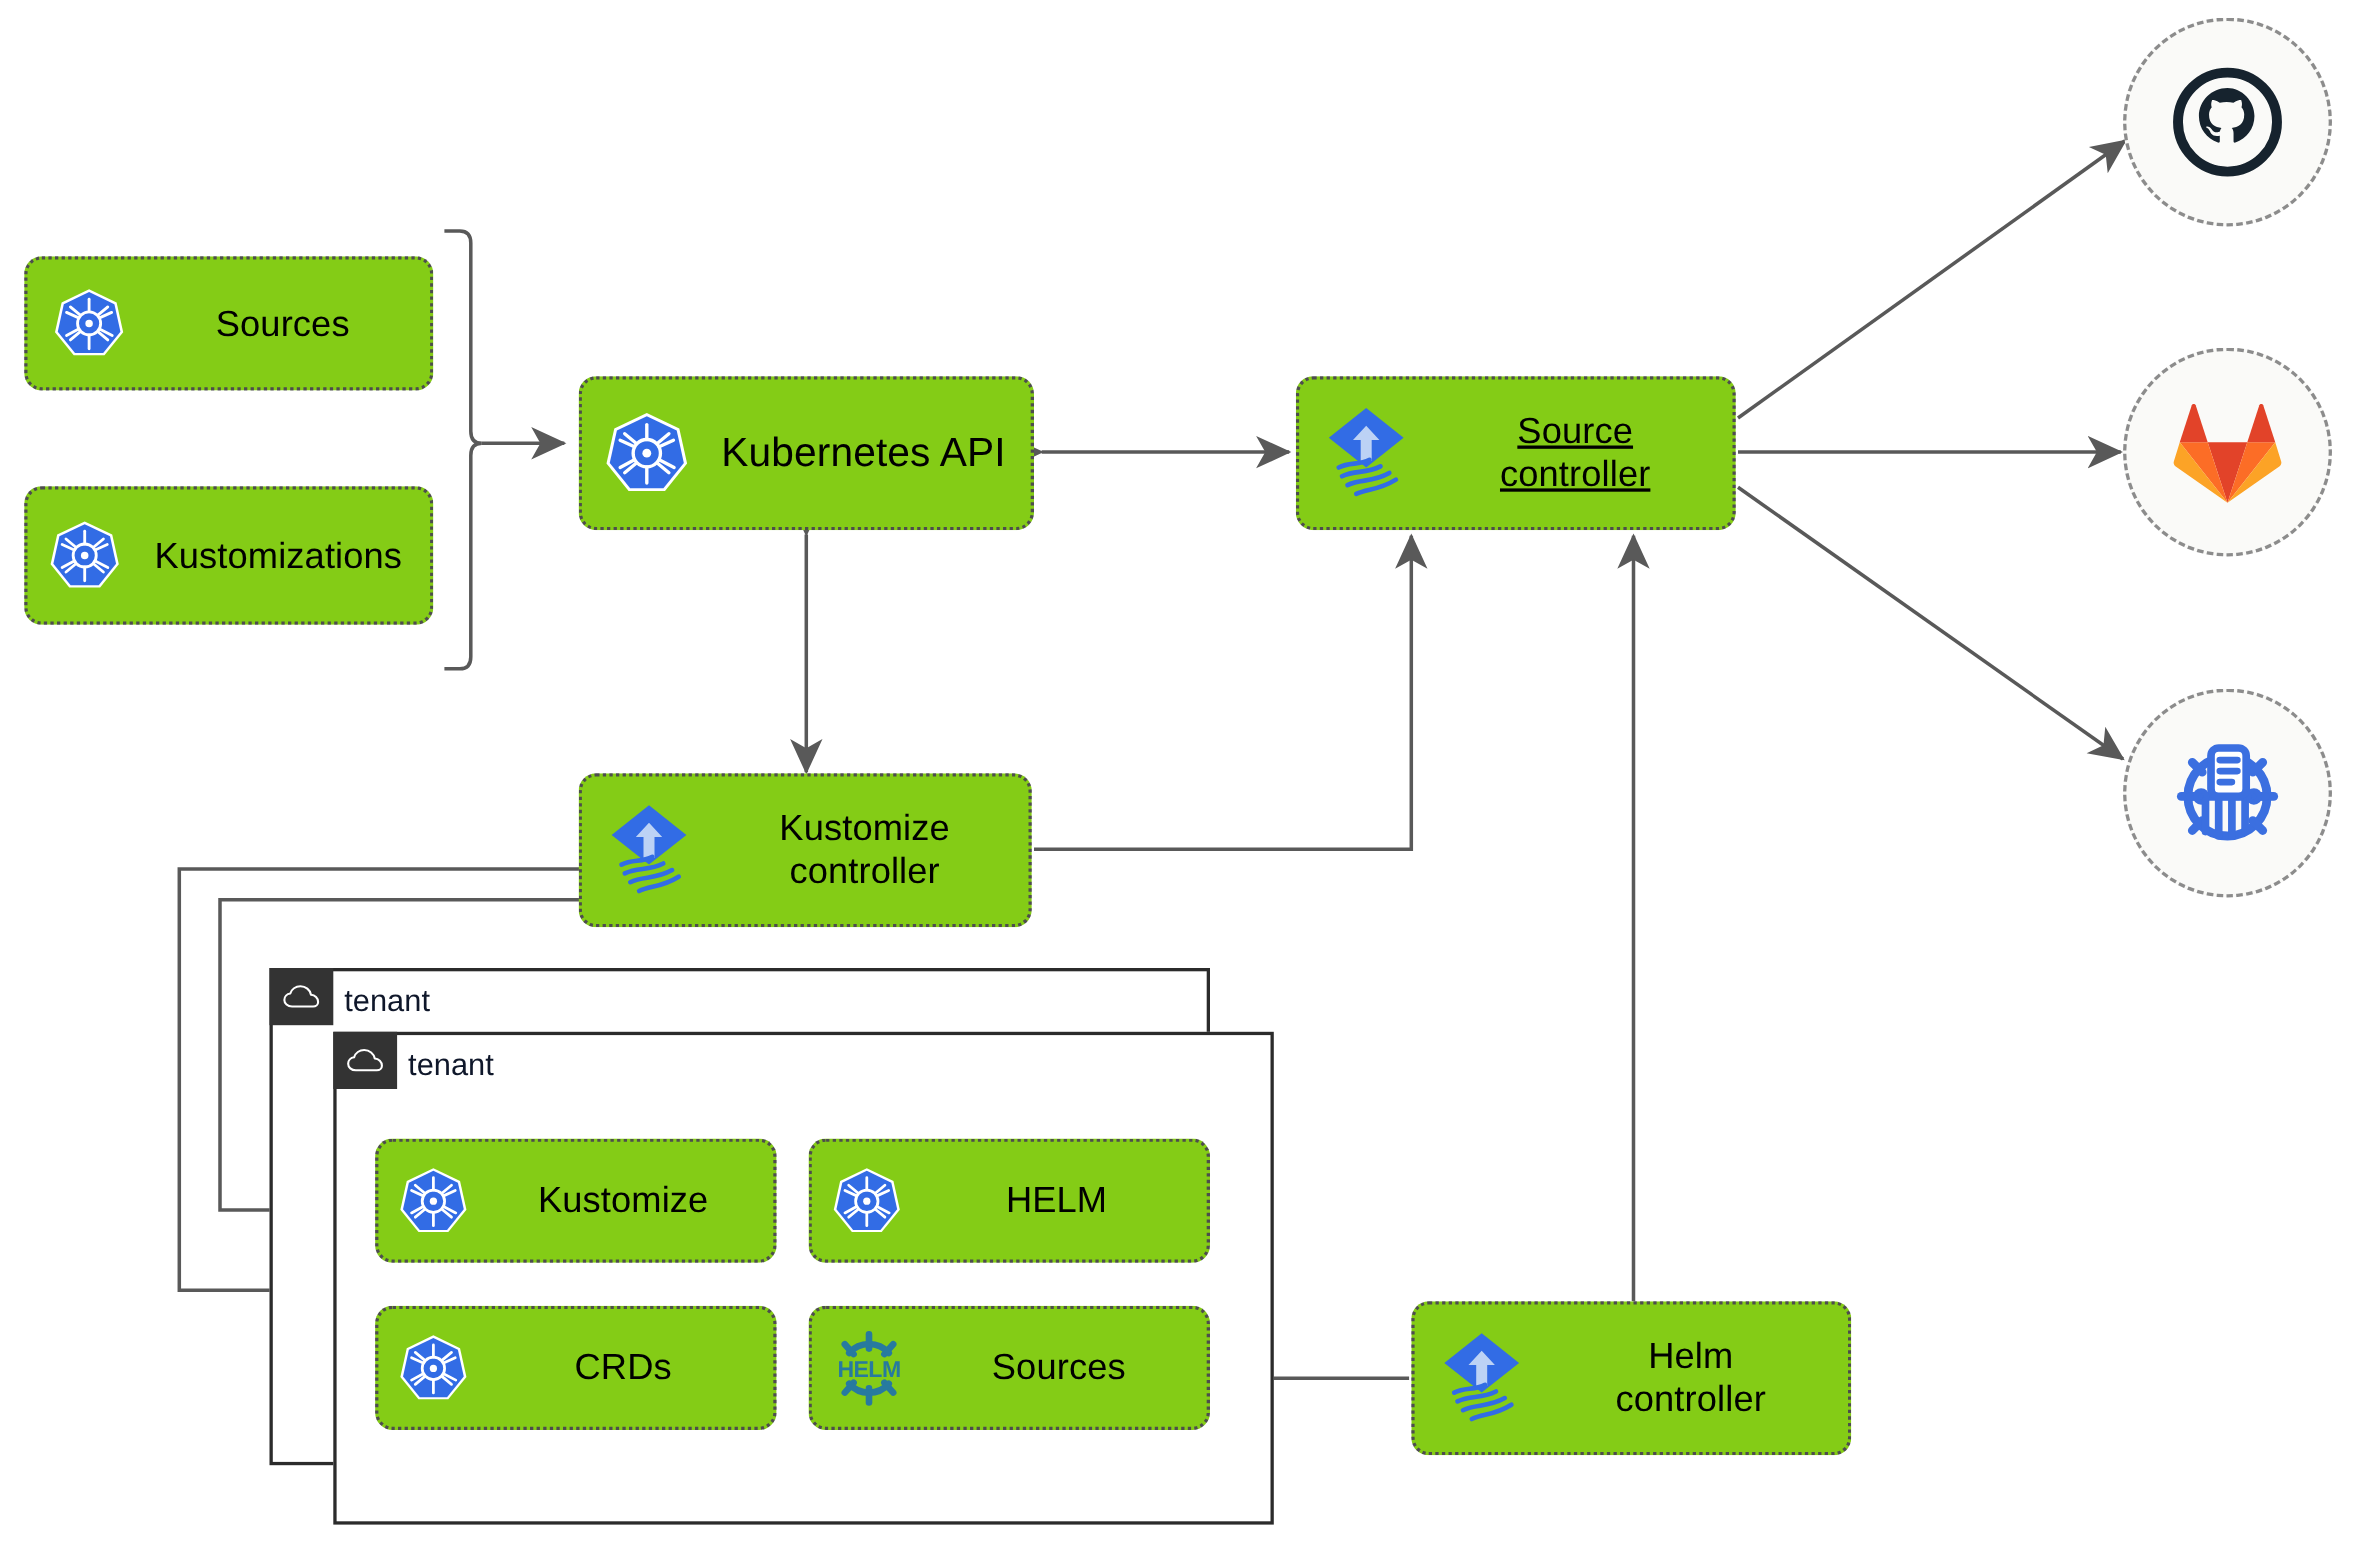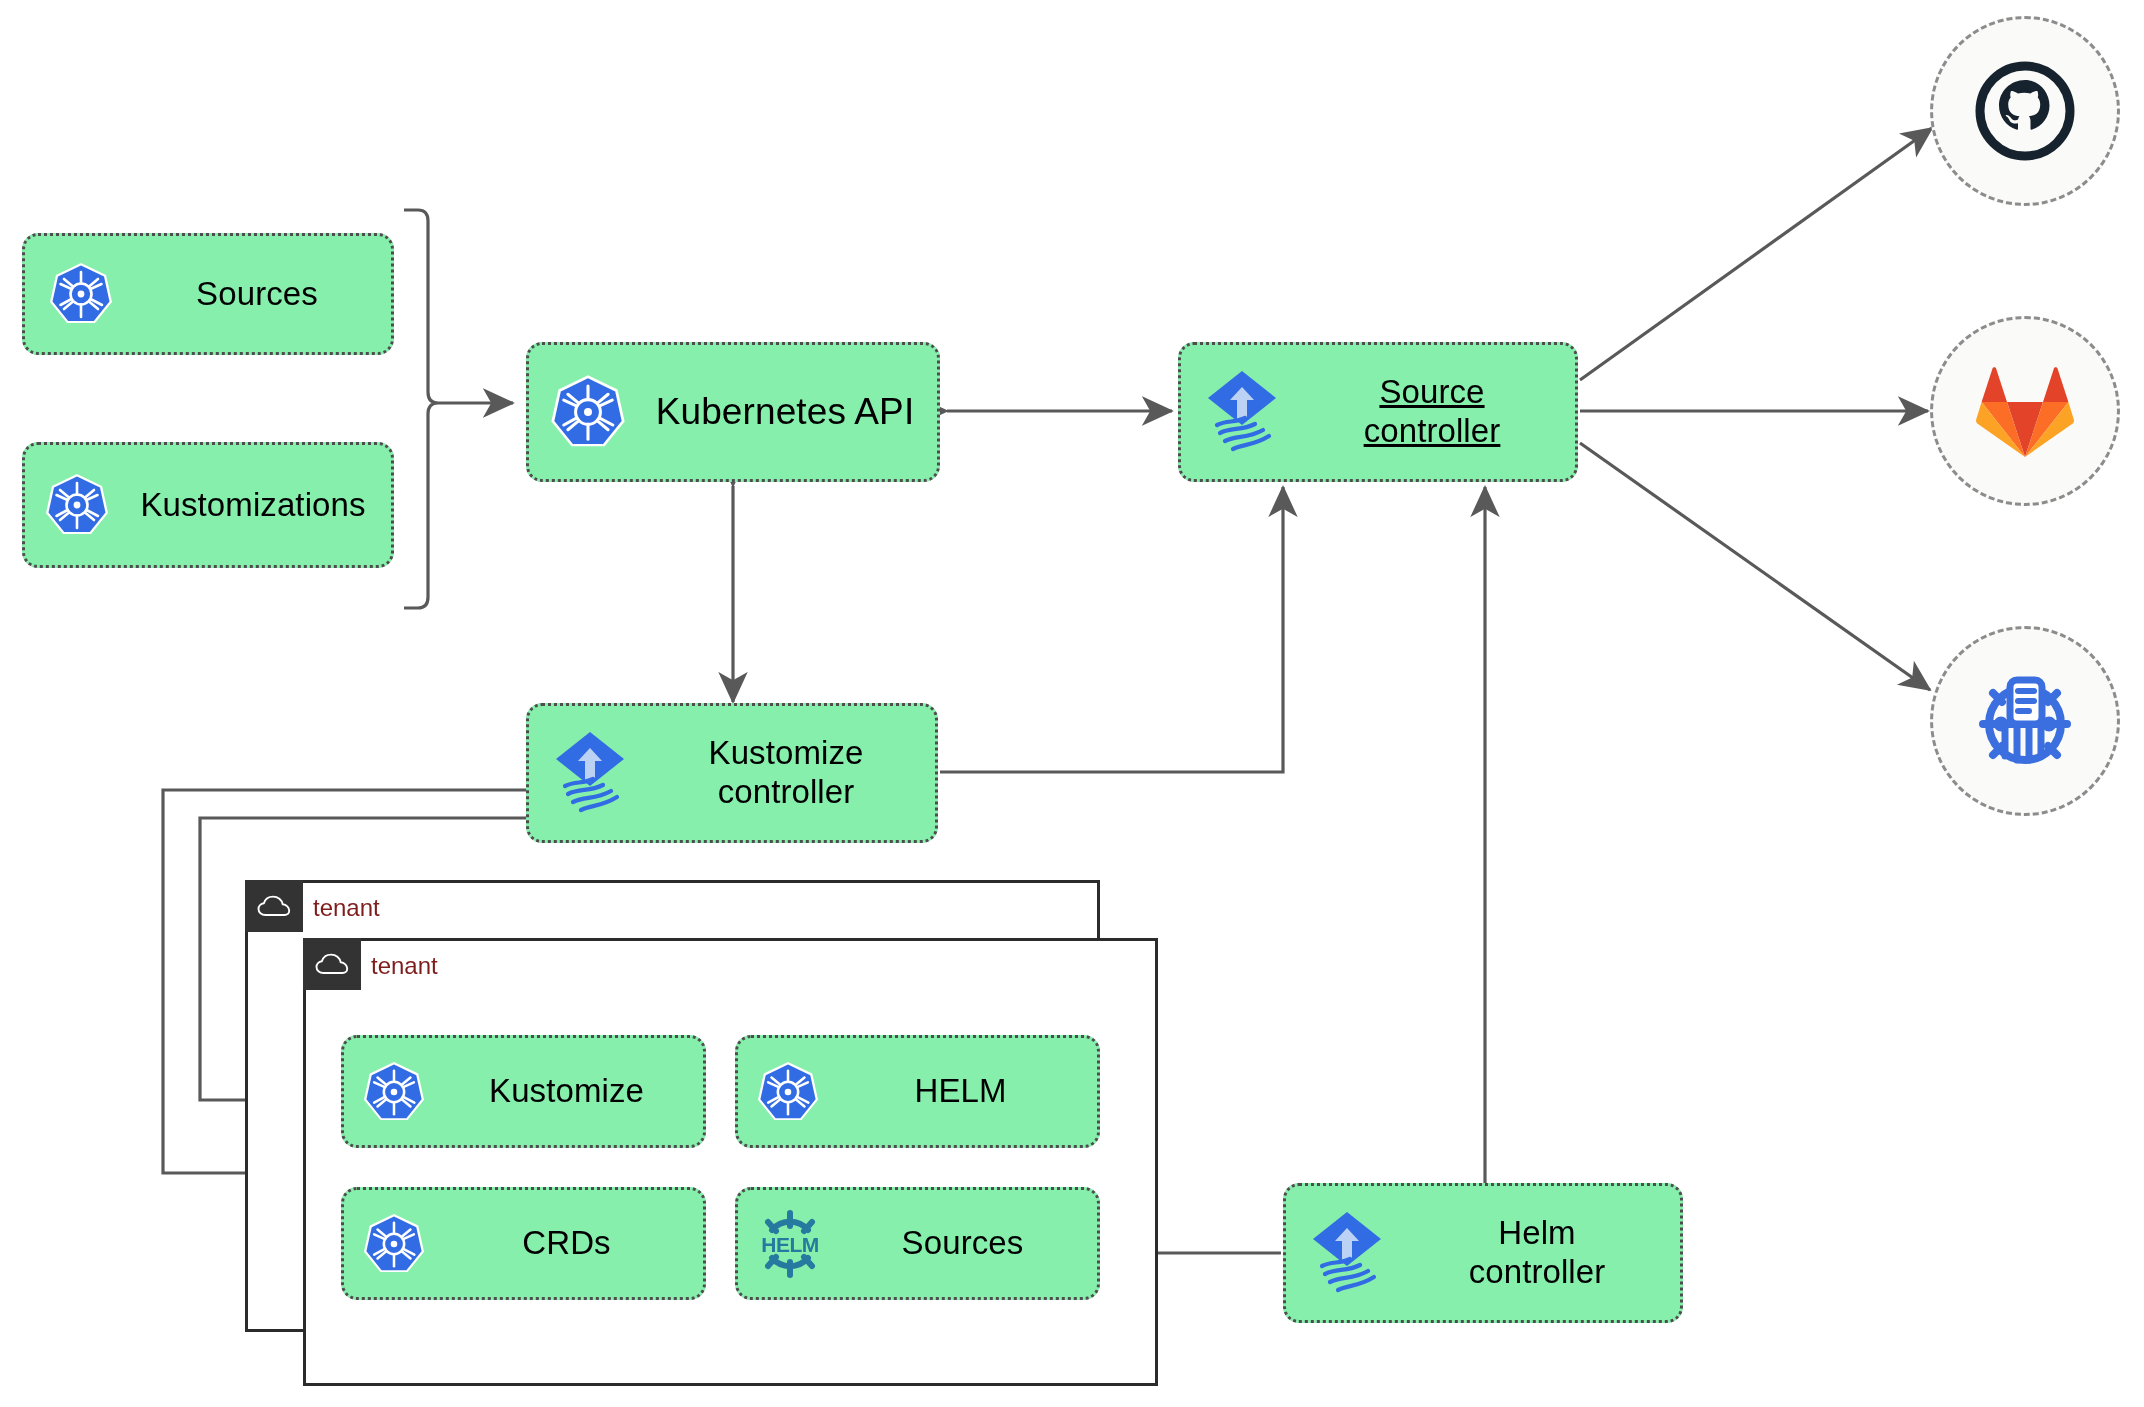--- a/index.html
+++ b/index.html
@@ -21,21 +21,21 @@
     position: absolute;
     left: 0; top: 0;
     width: 2144px;
     height: 1407px;
     pointer-events: none;
   }
   svg.layer.edges { z-index: 1; }
   .node {
     position: absolute;
     box-sizing: border-box;
-    background: #86efac;
+    background: #84cc16;
     border: 3px dotted #4d4d4d;
     border-radius: 16px;
     display: flex;
     align-items: center;
     z-index: 3;
   }
   .node .ico {
     flex: 0 0 auto;
     display: flex;
     align-items: center;
@@ -73,22 +73,22 @@
     position: absolute;
     box-sizing: border-box;
     background: #333333;
     display: flex;
     align-items: center;
     justify-content: center;
     z-index: 4;
   }
   .tenant-label {
     position: absolute;
-    color: #7f1d1d;
-    font-size: 24px;
+    color: #0f172a;
+    font-size: 28px;
     z-index: 4;
     white-space: nowrap;
   }
 </style>
 </head>
 <body>
 
 <div id="canvas">
 
   <svg class="layer edges" viewBox="0 0 2144 1407">

